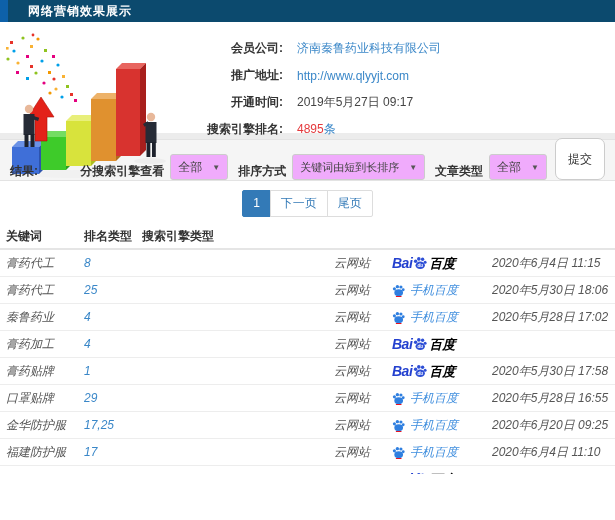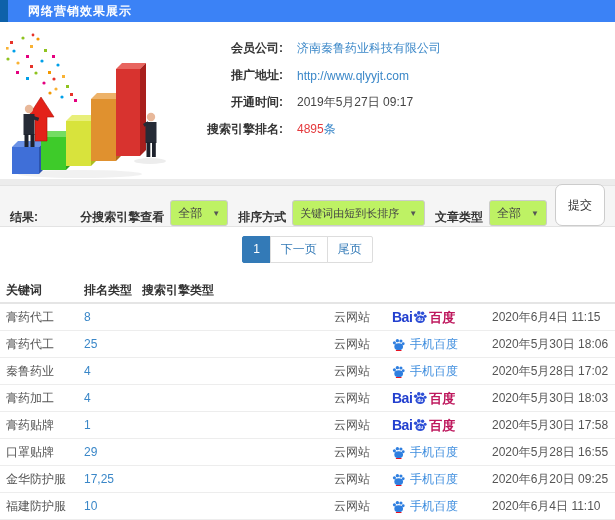--- a/index.html
+++ b/index.html
@@ -1,80 +1,80 @@
 <!DOCTYPE html>
 <html><head>
 <meta charset="utf-8">
 <style>
   * { box-sizing: border-box; margin: 0; padding: 0; }
   html, body { width: 615px; height: 520px; overflow: hidden; background: #fff;
     font-family: "Liberation Sans", "DejaVu Sans", sans-serif; }
   .app { width: 615px; height: 520px; overflow: hidden; background: #fff; }
 
   
-  .titlebar { height: 22px; background: #3b82f6; display: flex; align-items: center; }
+  .titlebar { height: 22px; background: #0c4a6e; display: flex; align-items: center; }
   .titlebar-accent { width: 8px; height: 22px; background: #0e61a9; margin-right: 20px; }
   .titlebar-title { color: #fff; font-size: 12px; font-weight: bold; letter-spacing: 1px; }
 
   
-  .profile { display: flex; height: 157px; padding-top: 7px; background: #fff; }
+  .profile { display: flex; height: 111px; padding-top: 7px; background: #fff; }
   .chart-art { width: 175px; height: 150px; flex: 0 0 175px; }
   .profile-info { padding-top: 6px; }
   .info-row { display: flex; align-items: center; height: 27px; font-size: 12px; }
   .info-label { width: 108px; text-align: right; color: #333; font-weight: bold; }
   .info-value { margin-left: 14px; color: #444; }
   .info-value.link { color: #3a87c8; cursor: pointer; }
   .val-red { color: #e4393c; }
   .val-unit { color: #3a87c8; }
 
   .section-gap { height: 6px; background: #ececec; }
 
   
   .filterbar { height: 42px; background: #f5f5f5; border-top: 1px solid #e3e3e3;
     border-bottom: 1px solid #e3e3e3; display: flex; align-items: flex-end;
     padding: 0 10px; font-size: 12px; color: #333; }
   .result-label { font-weight: bold; }
   .spacer { flex: 1; }
   .f-label { font-weight: bold; margin: 0 6px 0 10px; white-space: nowrap; }
-  .select { height: 26px; background: #bef264; border: 1px solid #ccc; border-radius: 3px;
+  .select { height: 26px; background: #f0abfc; border: 1px solid #ccc; border-radius: 3px;
     display: inline-flex; align-items: center; padding: 0 7px; color: #444;
     cursor: pointer; white-space: nowrap; }
   .select .sel-text { font-size: 12px; }
   .select .arrow { margin-left: 10px; font-size: 8px; color: #555; }
   .sel-narrow .sel-text { font-size: 11px; }
   .submit-btn { height: 42px; padding: 0 12px; margin-left: 8px; background: #fff;
     border: 1px solid #ccc; border-radius: 7px; font-size: 12px; color: #333; cursor: pointer; }
 
   
   .pager { height: 44px; background: #fff; display: flex; align-items: center; justify-content: center; }
   .page { min-width: 28px; height: 27px; padding: 0 10px; display: inline-flex; align-items: center;
     justify-content: center; border: 1px solid #ddd; background: #fff; color: #337ab7;
     font-size: 12px; text-decoration: none; margin-left: -1px; cursor: pointer; }
   .page:first-child { border-radius: 2px 0 0 2px; margin-left: 0; }
   .page:last-child { border-radius: 0 2px 2px 0; }
   .page.active { background: #337ab7; border-color: #337ab7; color: #fff; }
 
   
-  .table { font-size: 12px; margin-top: 8px; }
+  .table { font-size: 12px; }
   .thead { display: flex; align-items: center; height: 25px; font-weight: bold; color: #333;
     border-bottom: 2px solid #e5e5e5; }
-  .tr { display: flex; align-items: center; height: 27px; border-bottom: 1px solid #ededed; }
+  .tr { display: flex; align-items: center; height: 27px; border-bottom: 1px solid #ededed; font-style: italic; }
   .td { overflow: hidden; white-space: nowrap; }
   .c-kw { width: 84px; padding-left: 6px; color: #555; }
   .c-rank { width: 250px; color: #3a87c8; cursor: pointer; }
   .c-type { width: 58px; color: #555; }
   .c-eng { width: 100px; display: flex; align-items: center; }
   .c-date { flex: 1; color: #555; }
   .thead .c-kw, .thead .c-rank, .thead .c-type, .thead .c-eng, .thead .c-date { color: #333; }
   .thead .c-eng { display: block; }
 
   
   .bd { display: inline-flex; align-items: flex-end; line-height: 1; }
   .bd-bai { color: #2340cf; font-size: 14px; font-weight: bold; letter-spacing: -0.5px; }
-  .bd-cn { color: #be185d; font-size: 13px; font-weight: bold; margin-left: 1px; }
+  .bd-cn { color: #000000; font-size: 13px; font-weight: bold; margin-left: 1px; }
   .bd svg { margin: 0 1px; }
   .mb { display: inline-flex; align-items: center; line-height: 1; }
   .mb-txt { color: #3f8ede; font-size: 12px; margin-left: 5px; }
   .tr.partial { height: 8px; border-bottom: none; overflow: hidden; align-items: flex-start; }
   .tr.partial .td { padding-top: 6px; }
 </style>
 </head>
 <body>
 
 <div class="app">
@@ -292,21 +292,20 @@
                 <circle cx="2.6" cy="5.2" r="1.7" fill="#2e4fd6"></circle>
                 <circle cx="5.8" cy="2.9" r="1.8" fill="#2e4fd6"></circle>
                 <circle cx="9.6" cy="3.2" r="1.7" fill="#2e4fd6"></circle>
                 <circle cx="12.1" cy="6.2" r="1.5" fill="#2e4fd6"></circle>
                 <ellipse cx="7.2" cy="9.3" rx="4.7" ry="3.7" fill="#2e4fd6"></ellipse>
                 <text x="7.2" y="11" font-size="4.6" font-weight="bold" fill="#ffffff" text-anchor="middle" font-family="Liberation Sans, sans-serif">du</text>
               </svg>
               <span class="bd-cn">百度</span>
             </span>
           </div>
-          <div class="td c-date">2020年5月30日 18:03</div>
         </div>
         <div class="tr">
           <div class="td c-kw">膏药贴牌</div>
           <div class="td c-rank">1</div>
           <div class="td c-type">云网站</div>
           <div class="td c-eng">
             <span class="bd">
               <span class="bd-bai">Bai</span>
               <svg width="14" height="14" viewBox="0 0 14 14">
                 <circle cx="2.6" cy="5.2" r="1.7" fill="#2e4fd6"></circle>
@@ -354,21 +353,21 @@
                 <ellipse cx="7.2" cy="9.3" rx="4.7" ry="3.7" fill="#2f7fe0"></ellipse>
                 <rect x="4.2" y="13" width="6" height="1.2" fill="#e60012"></rect>
               </svg>
               <span class="mb-txt">手机百度</span>
             </span>
           </div>
           <div class="td c-date">2020年6月20日 09:25</div>
         </div>
         <div class="tr">
           <div class="td c-kw">福建防护服</div>
-          <div class="td c-rank">10</div>
+          <div class="td c-rank">17</div>
           <div class="td c-type">云网站</div>
           <div class="td c-eng">
             <span class="mb">
               <svg width="13" height="13" viewBox="0 0 14 14">
                 <circle cx="2.6" cy="5.2" r="1.7" fill="#2f7fe0"></circle>
                 <circle cx="5.8" cy="2.9" r="1.8" fill="#2f7fe0"></circle>
                 <circle cx="9.6" cy="3.2" r="1.7" fill="#2f7fe0"></circle>
                 <circle cx="12.1" cy="6.2" r="1.5" fill="#2f7fe0"></circle>
                 <ellipse cx="7.2" cy="9.3" rx="4.7" ry="3.7" fill="#2f7fe0"></ellipse>
                 <rect x="4.2" y="13" width="6" height="1.2" fill="#e60012"></rect>

